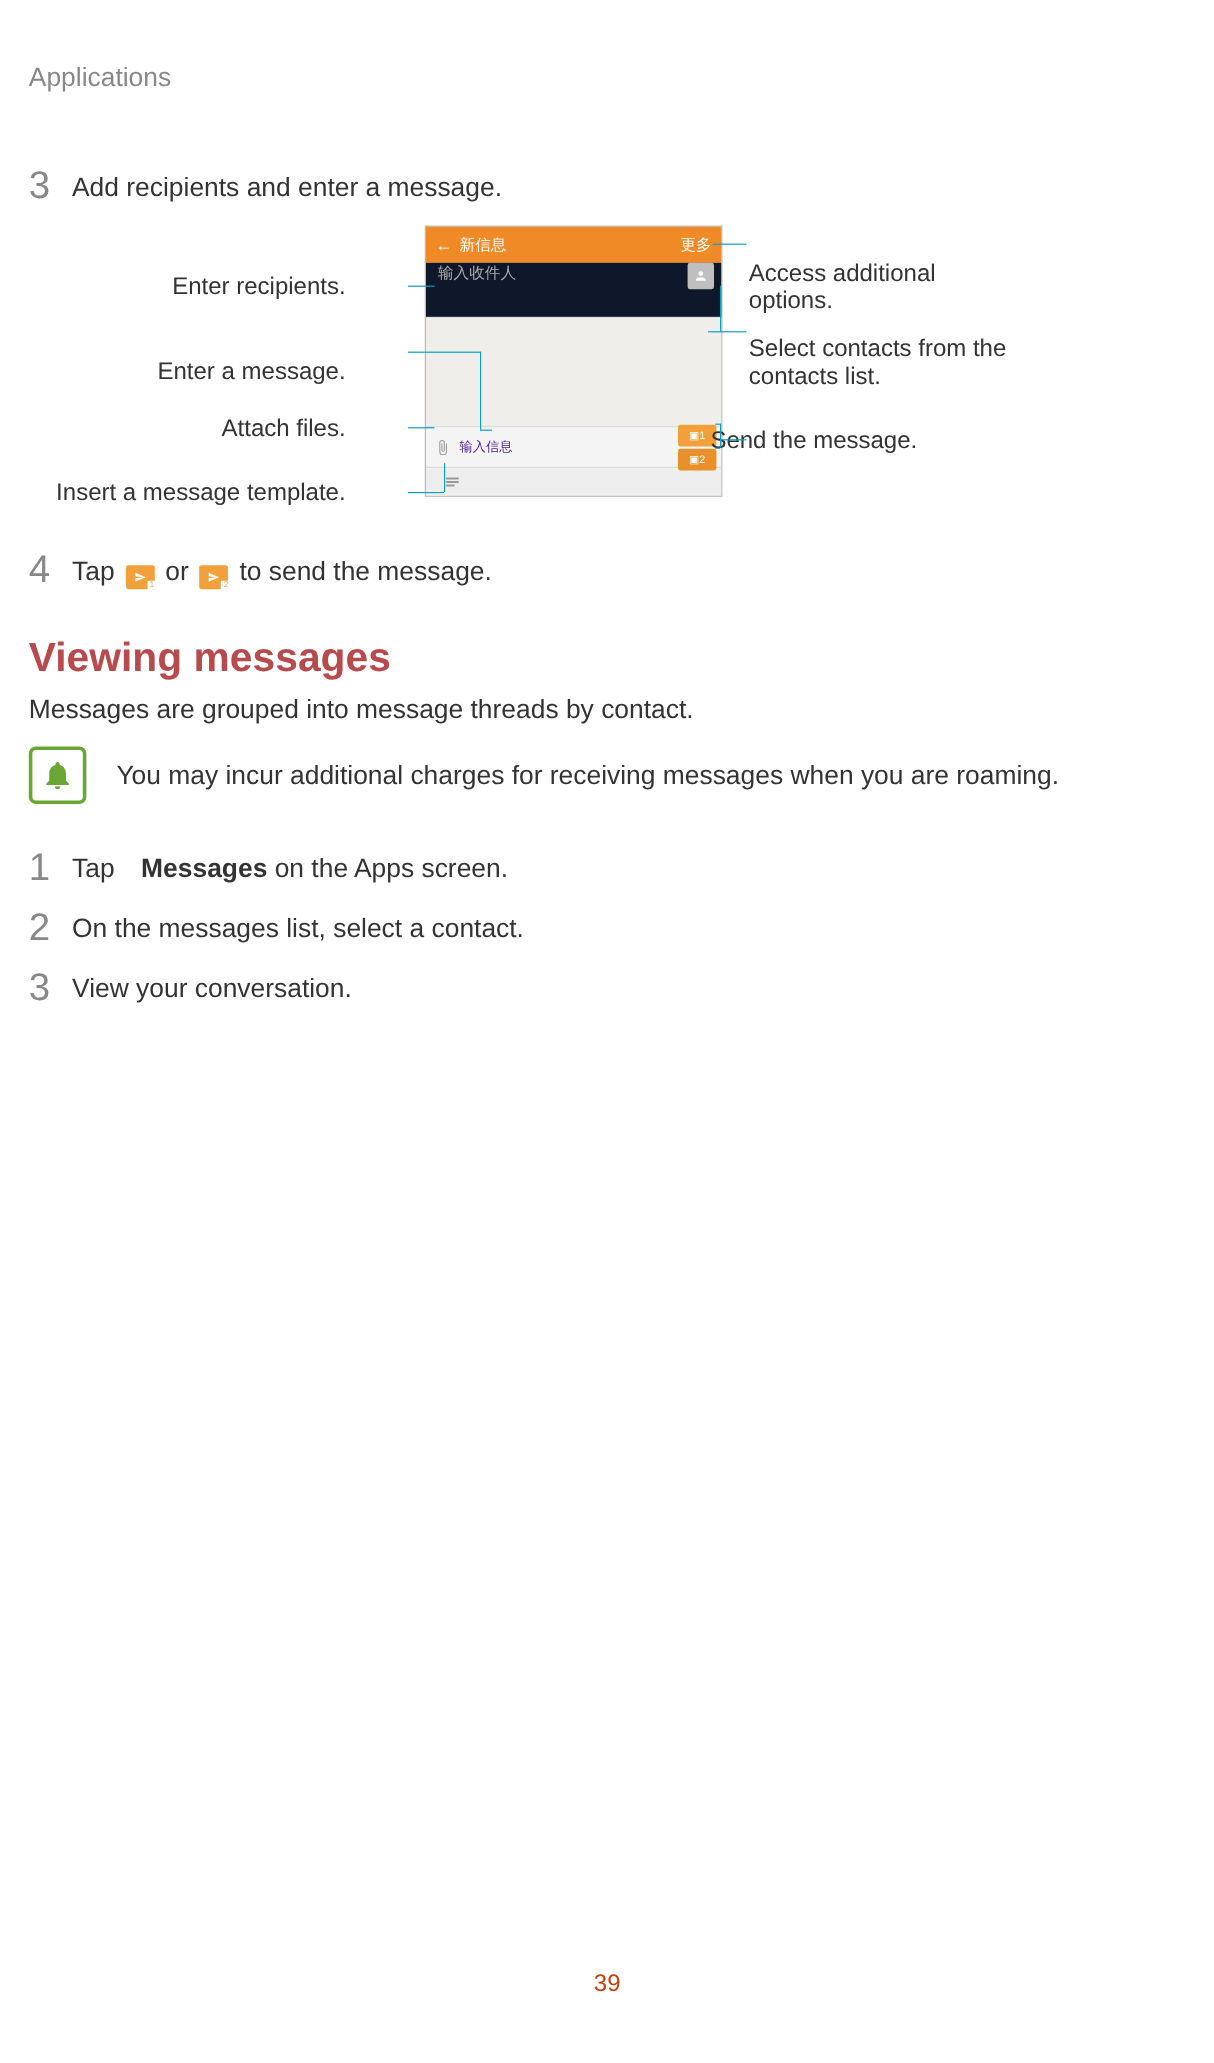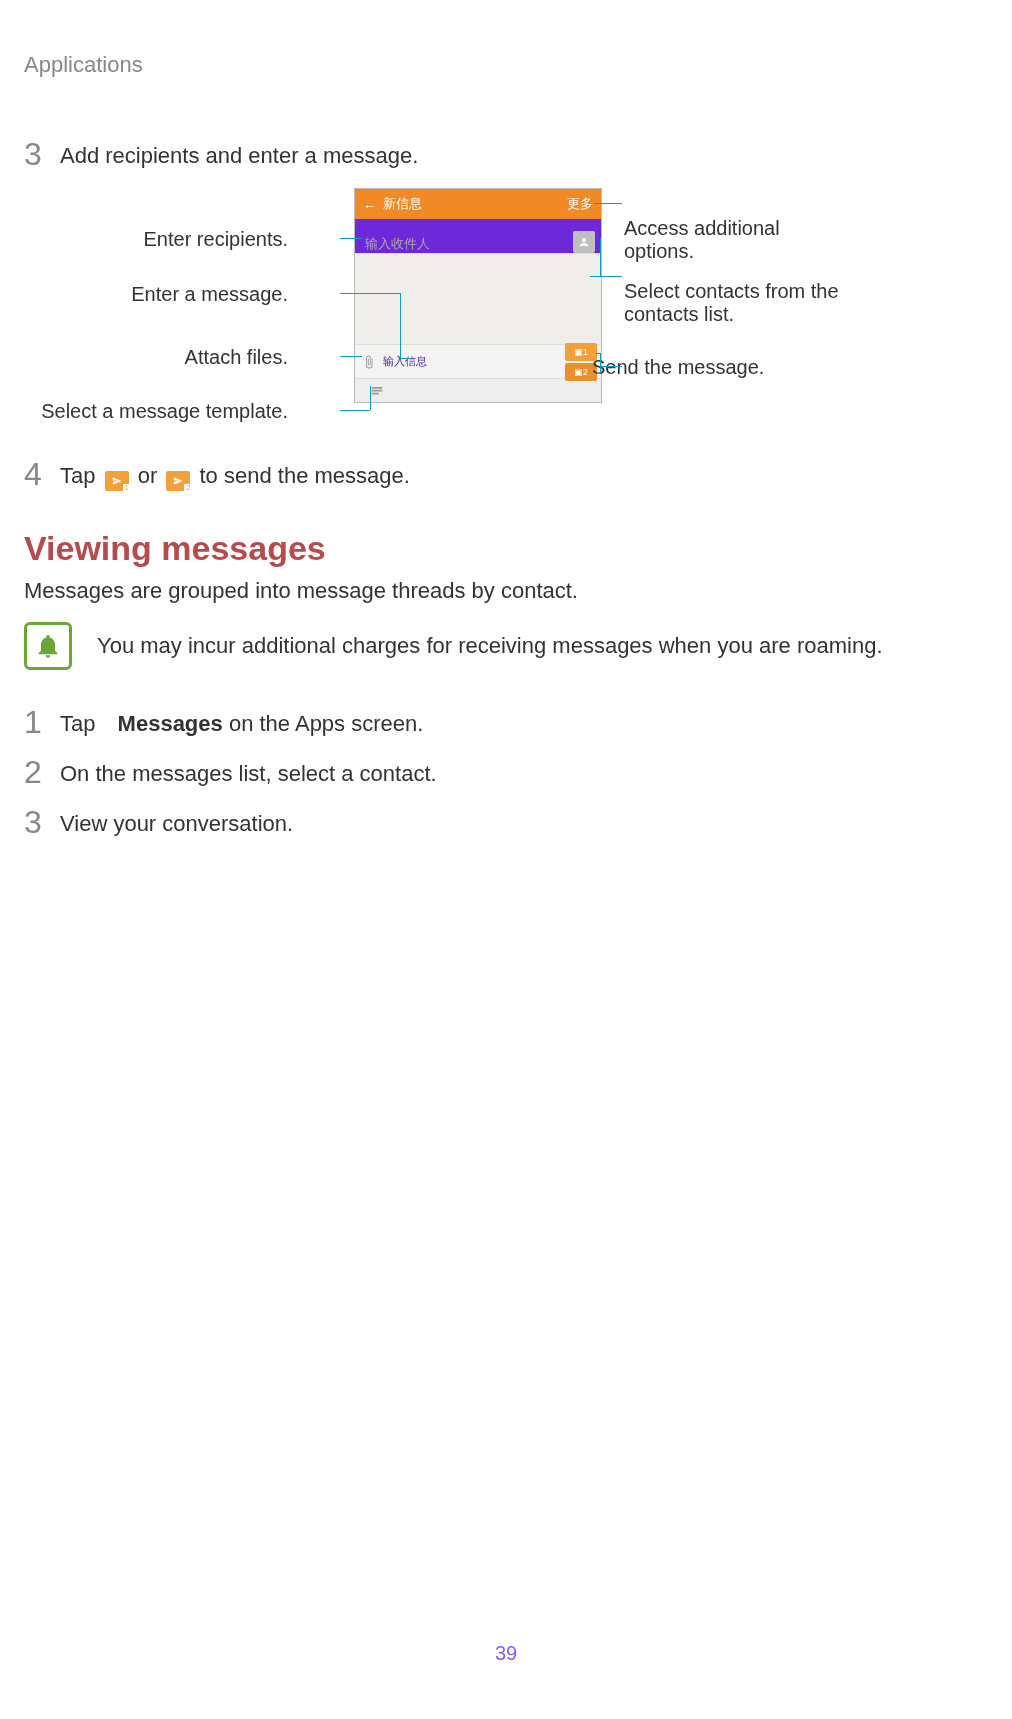--- a/index.html
+++ b/index.html
@@ -57,26 +57,26 @@
       display: flex;
       align-items: center;
       justify-content: space-between;
       padding: 0 8px;
       color: #fff;
       font-size: 13px;
     }
     .pm-header-left { display:flex; align-items:center; gap:6px; }
     .pm-header-left .arrow { font-size: 14px; }
     .pm-recipient-row {
-      height: 35px;
+      height: 46px;
       display: flex;
-      align-items: flex-end;
+      align-items: flex-start;
       padding: 0 6px;
       border-bottom: 1px solid #ddd;
-      background:#6d28d9;
+      background:#0f172a;
     }
     .pm-recipient-input {
       flex: 1;
       color: #aaa;
       font-size: 13px;
       padding-left: 4px;
     }
     .pm-contact-btn {
       width: 22px; height: 22px;
       background:#bfbfbf;
@@ -161,21 +161,21 @@
       flex-shrink:0;
     }
     .bell-box svg{width:28px;height:28px;fill:#6aa636;}
     .note-text{font-size:22px;color:#333;}
     .page-num{
       position:absolute;
       bottom:54px;
       left:0;right:0;
       text-align:center;
       font-size:20px;
-      color:#8b5cf6;
+      color:#c2410c;
     }
     .sim-box{
       display:inline-flex;
       width:24px;height:20px;
       background:#f2a03a;
       border-radius:2px;
       vertical-align:-3px;
       margin:0 3px;
       align-items:center;justify-content:center;
     }
@@ -236,29 +236,29 @@
         <svg viewBox="0 0 24 24">
             <path d="M3 5h18v3H3zm0 5h18v3H3zm0 5h12v3H3z"></path>
           </svg>
       </div>
     </div>
   </div>
 
   <div class="callout-label left" style="right:700px; top:40px;text-align:center;">Enter recipients.</div>
   <div class="callout-line-h" style="left:316px; top:50px; width:22px;"></div>
 
-  <div class="callout-label left" style="right:700px; top:95px;">Enter a message.</div>
+  <div class="callout-label left" style="right:700px; top:111px;">Enter a message.</div>
   <div class="callout-line-h" style="left:316px; top:105px; width:60px;"></div>
   <div class="callout-line-v" style="left:376px; top:105px; height:65px;"></div>
   <div class="callout-line-h" style="left:376px; top:170px; width:10px;"></div>
 
   <div class="callout-label left" style="right:700px; top:158px;">Attach files.</div>
   <div class="callout-line-h" style="left:316px; top:168px; width:22px;"></div>
 
-  <div class="callout-label left" style="right:700px; top:212px;">Select a message template.</div>
+  <div class="callout-label left" style="right:700px; top:212px;">Insert a message template.</div>
   <div class="callout-line-h" style="left:316px; top:222px; width:30px;"></div>
   <div class="callout-line-v" style="left:346px; top:198px; height:24px;"></div>
 
   <div class="callout-label right" style="left:600px; top:5px;margin-top:24px;">Access additional options.</div>
   <div class="callout-line-h" style="left:570px; top:15px; width:28px;"></div>
 
   <div class="callout-label right" style="left:600px; top:92px;">Select contacts from the contacts list.</div>
   <div class="callout-line-h" style="left:566px; top:88px; width:10px;"></div>
   <div class="callout-line-v" style="left:576px; top:50px; height:38px;"></div>
   <div class="callout-line-h" style="left:576px; top:88px; width:22px;"></div>

